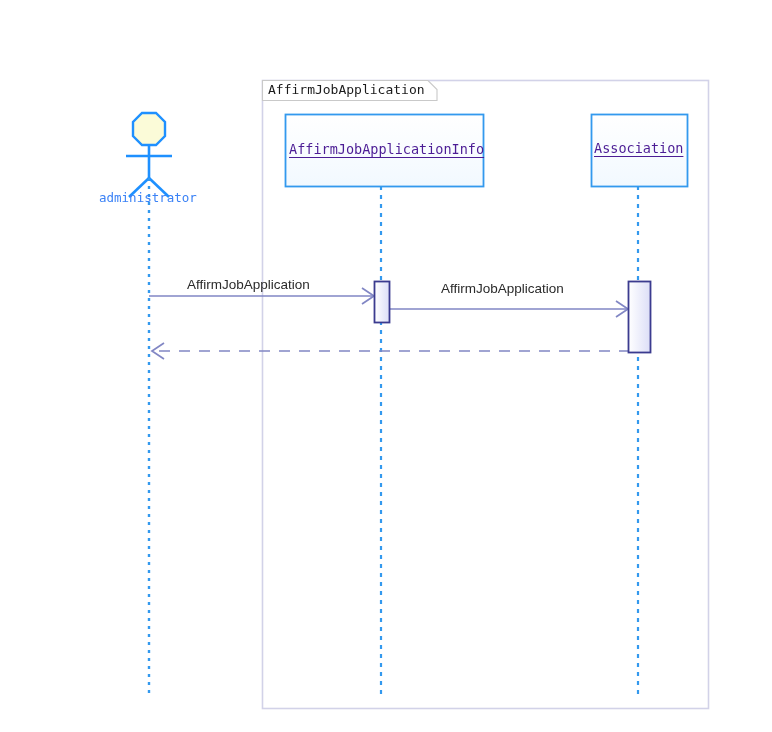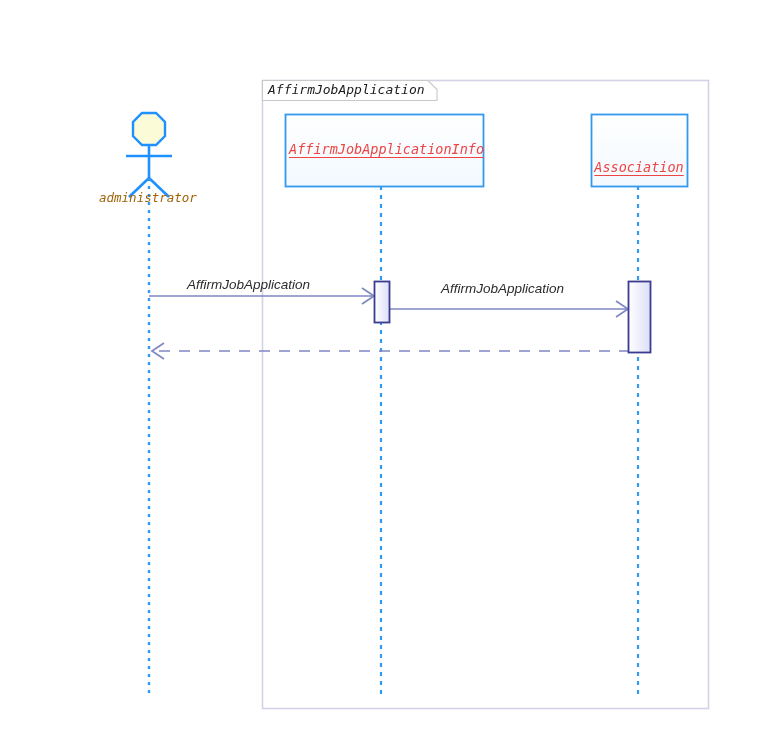--- a/index.html
+++ b/index.html
@@ -12,21 +12,20 @@
     width: 772px;
     height: 732px;
     font-family: "Liberation Sans", sans-serif;
     overflow: hidden;
   }
   #canvas {
     position: relative;
     width: 660px;
     height: 732px;
     background: #ffffff;
-    font-style: italic;
   }
   #diagram-svg {
     position: absolute;
     left: 0;
     top: 0;
     width: 772px;
     height: 732px;
   }
   .lbl {
     position: absolute;
@@ -37,29 +36,29 @@
   .frame-tab-label {
     font-family: "DejaVu Sans Mono", "Liberation Mono", monospace;
     font-size: 13px;
     color: #1a1a1a;
     letter-spacing: 0px;
   }
   
   .classifier-name {
     font-family: "DejaVu Sans Mono", "Liberation Mono", monospace;
     font-size: 13.5px;
-    color: #ef4444;
+    color: #4c1d95;
     text-decoration: underline;
     text-underline-offset: 3px;
   }
   
   .actor-name {
     font-family: "DejaVu Sans Mono", "Liberation Mono", monospace;
     font-size: 12.5px;
-    color: #a16207;
+    color: #3b82f6;
   }
   
   .message-label {
     font-family: "Liberation Sans", sans-serif;
     font-size: 13.5px;
     color: #2b2b2b;
   }
 </style>
 </head>
 <body>
@@ -122,21 +121,21 @@
 
     <rect id="activation-0" x="374.5" y="281.5" width="15" height="41" fill="url(#activationGrad)" stroke="#3b3b8f" stroke-width="1.8"></rect>
 
     <rect id="activation-1" x="628.5" y="281.5" width="22" height="71" fill="url(#activationGrad)" stroke="#3b3b8f" stroke-width="1.8"></rect>
   </svg>
 
   <div class="lbl frame-tab-label" style="left:268px; top:82px;">AffirmJobApplication</div>
 
   <div class="lbl classifier-name" style="left:289px; top:141px; width:190px; text-align:center;">AffirmJobApplicationInfo</div>
 
-  <div class="lbl classifier-name" style="left:594px; top:159px; width:90px; text-align:center;">Association</div>
+  <div class="lbl classifier-name" style="left:594px; top:140px; width:90px; ">Association</div>
 
   <div class="lbl actor-name" style="left:99px; top:190px;">administrator</div>
 
   <div class="lbl message-label" style="left:187px; top:277px;">AffirmJobApplication</div>
 
   <div class="lbl message-label" style="left:441px; top:281px;">AffirmJobApplication</div>
 
 
 </div>
 

